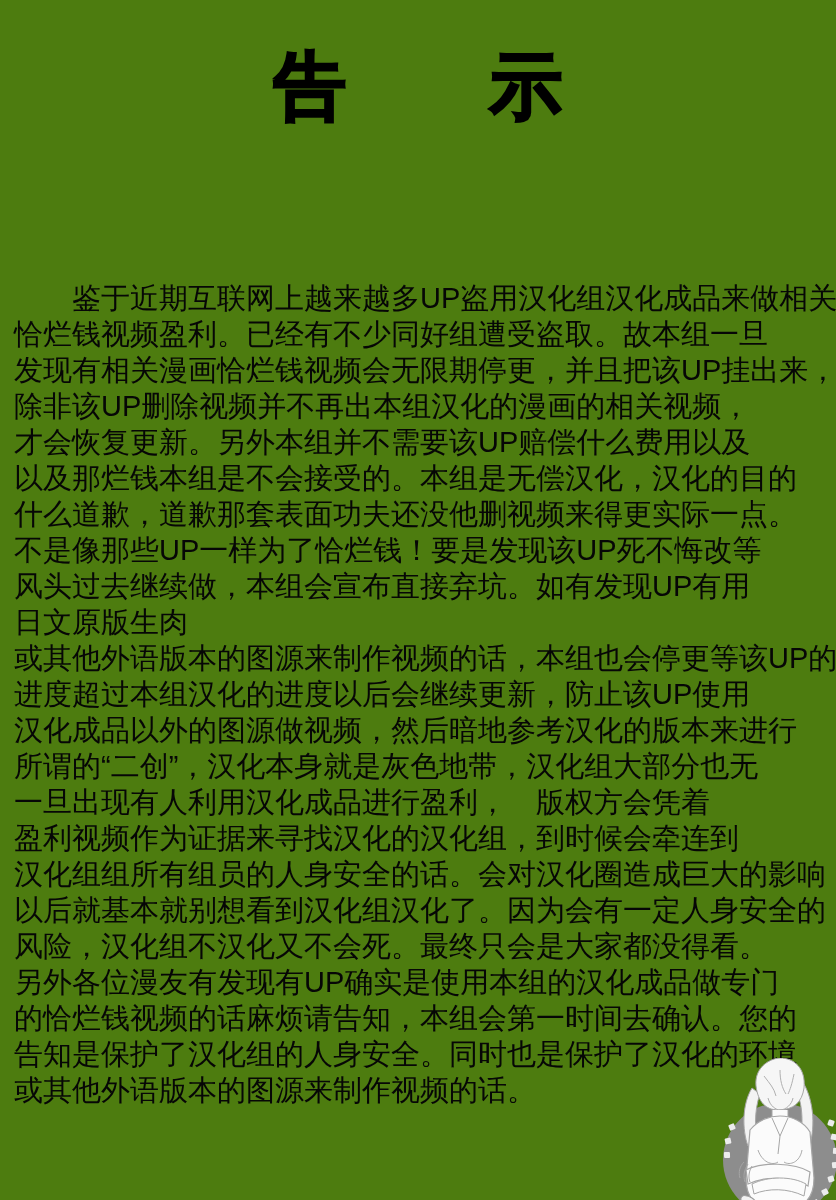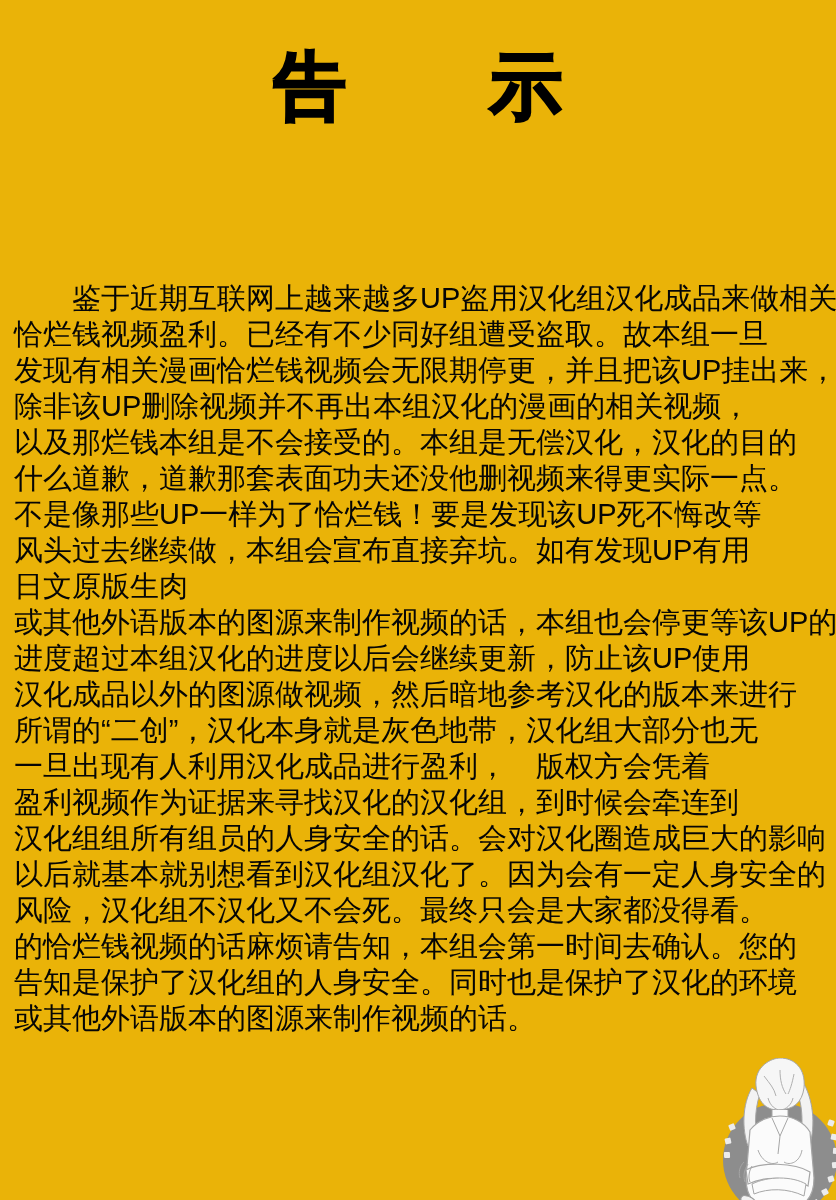--- a/index.html
+++ b/index.html
@@ -4,21 +4,21 @@
 <style>
   html, body {
     margin: 0;
     padding: 0;
     background: #ffffff;
   }
   .page {
     position: relative;
     width: 836px;
     height: 1200px;
-    background: #eab308;
+    background: #4d7c0f;
     overflow: hidden;
     font-family: "Liberation Sans", sans-serif;
   }
   .title {
     position: absolute;
     top: 50px;
     left: 0;
     width: 100%;
     margin: 0;
     text-align: center;
@@ -60,34 +60,36 @@
 
 <div class="page">
 
   <h1 class="title">告　　示</h1>
 
   <div class="notice-body">
     <div class="notice-line">　　鉴于近期互联网上越来越多UP盗用汉化组汉化成品来做相关</div>
     <div class="notice-line">恰烂钱视频盈利。已经有不少同好组遭受盗取。故本组一旦</div>
     <div class="notice-line">发现有相关漫画恰烂钱视频会无限期停更，并且把该UP挂出来，</div>
     <div class="notice-line">除非该UP删除视频并不再出本组汉化的漫画的相关视频，</div>
+    <div class="notice-line">才会恢复更新。另外本组并不需要该UP赔偿什么费用以及</div>
     <div class="notice-line">以及那烂钱本组是不会接受的。本组是无偿汉化，汉化的目的</div>
     <div class="notice-line">什么道歉，道歉那套表面功夫还没他删视频来得更实际一点。</div>
     <div class="notice-line">不是像那些UP一样为了恰烂钱！要是发现该UP死不悔改等</div>
     <div class="notice-line">风头过去继续做，本组会宣布直接弃坑。如有发现UP有用</div>
     <div class="notice-line">日文原版生肉</div>
     <div class="notice-line">或其他外语版本的图源来制作视频的话，本组也会停更等该UP的</div>
     <div class="notice-line">进度超过本组汉化的进度以后会继续更新，防止该UP使用</div>
     <div class="notice-line">汉化成品以外的图源做视频，然后暗地参考汉化的版本来进行</div>
     <div class="notice-line">所谓的“二创”，汉化本身就是灰色地带，汉化组大部分也无</div>
     <div class="notice-line">一旦出现有人利用汉化成品进行盈利，　版权方会凭着</div>
     <div class="notice-line">盈利视频作为证据来寻找汉化的汉化组，到时候会牵连到</div>
     <div class="notice-line">汉化组组所有组员的人身安全的话。会对汉化圈造成巨大的影响，</div>
     <div class="notice-line">以后就基本就别想看到汉化组汉化了。因为会有一定人身安全的</div>
     <div class="notice-line">风险，汉化组不汉化又不会死。最终只会是大家都没得看。</div>
+    <div class="notice-line">另外各位漫友有发现有UP确实是使用本组的汉化成品做专门</div>
     <div class="notice-line">的恰烂钱视频的话麻烦请告知，本组会第一时间去确认。您的</div>
     <div class="notice-line">告知是保护了汉化组的人身安全。同时也是保护了汉化的环境</div>
     <div class="notice-line">或其他外语版本的图源来制作视频的话。</div>
   </div>
 
   <div class="watermark">
     <span>
       <svg viewBox="0 0 122 160" xmlns="http://www.w3.org/2000/svg">
 
         <circle cx="64" cy="102" r="57" fill="#8d8d8d"></circle>

